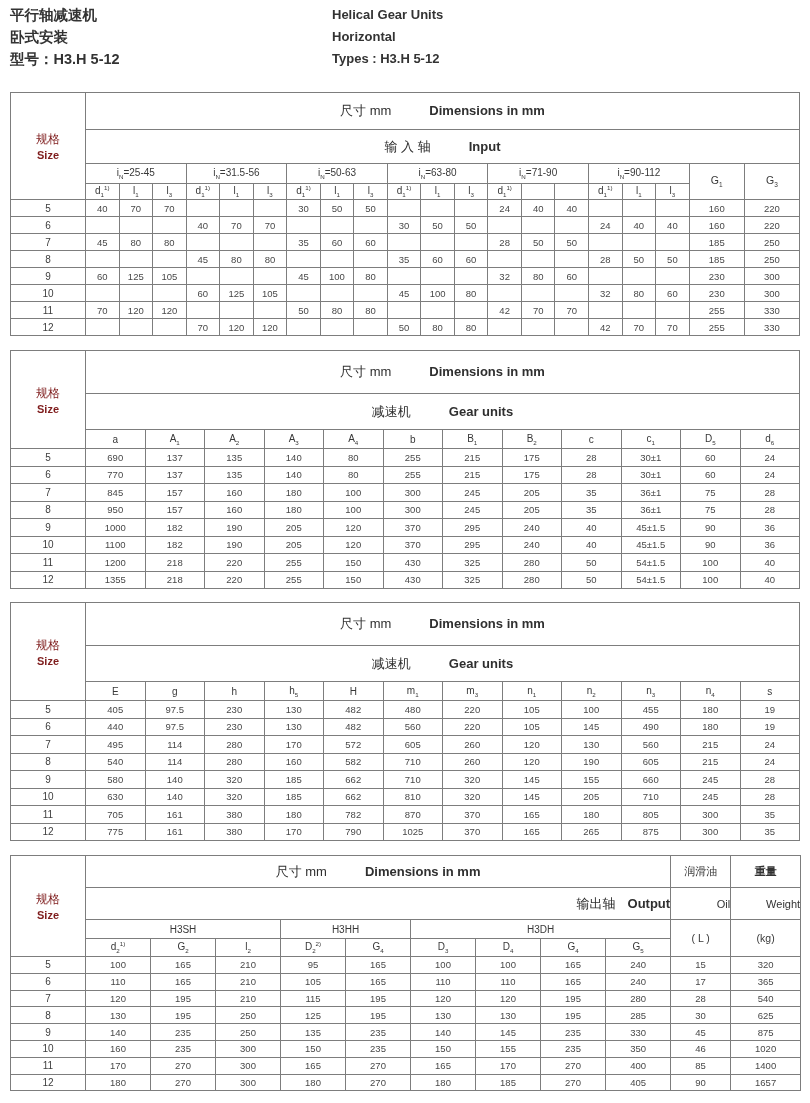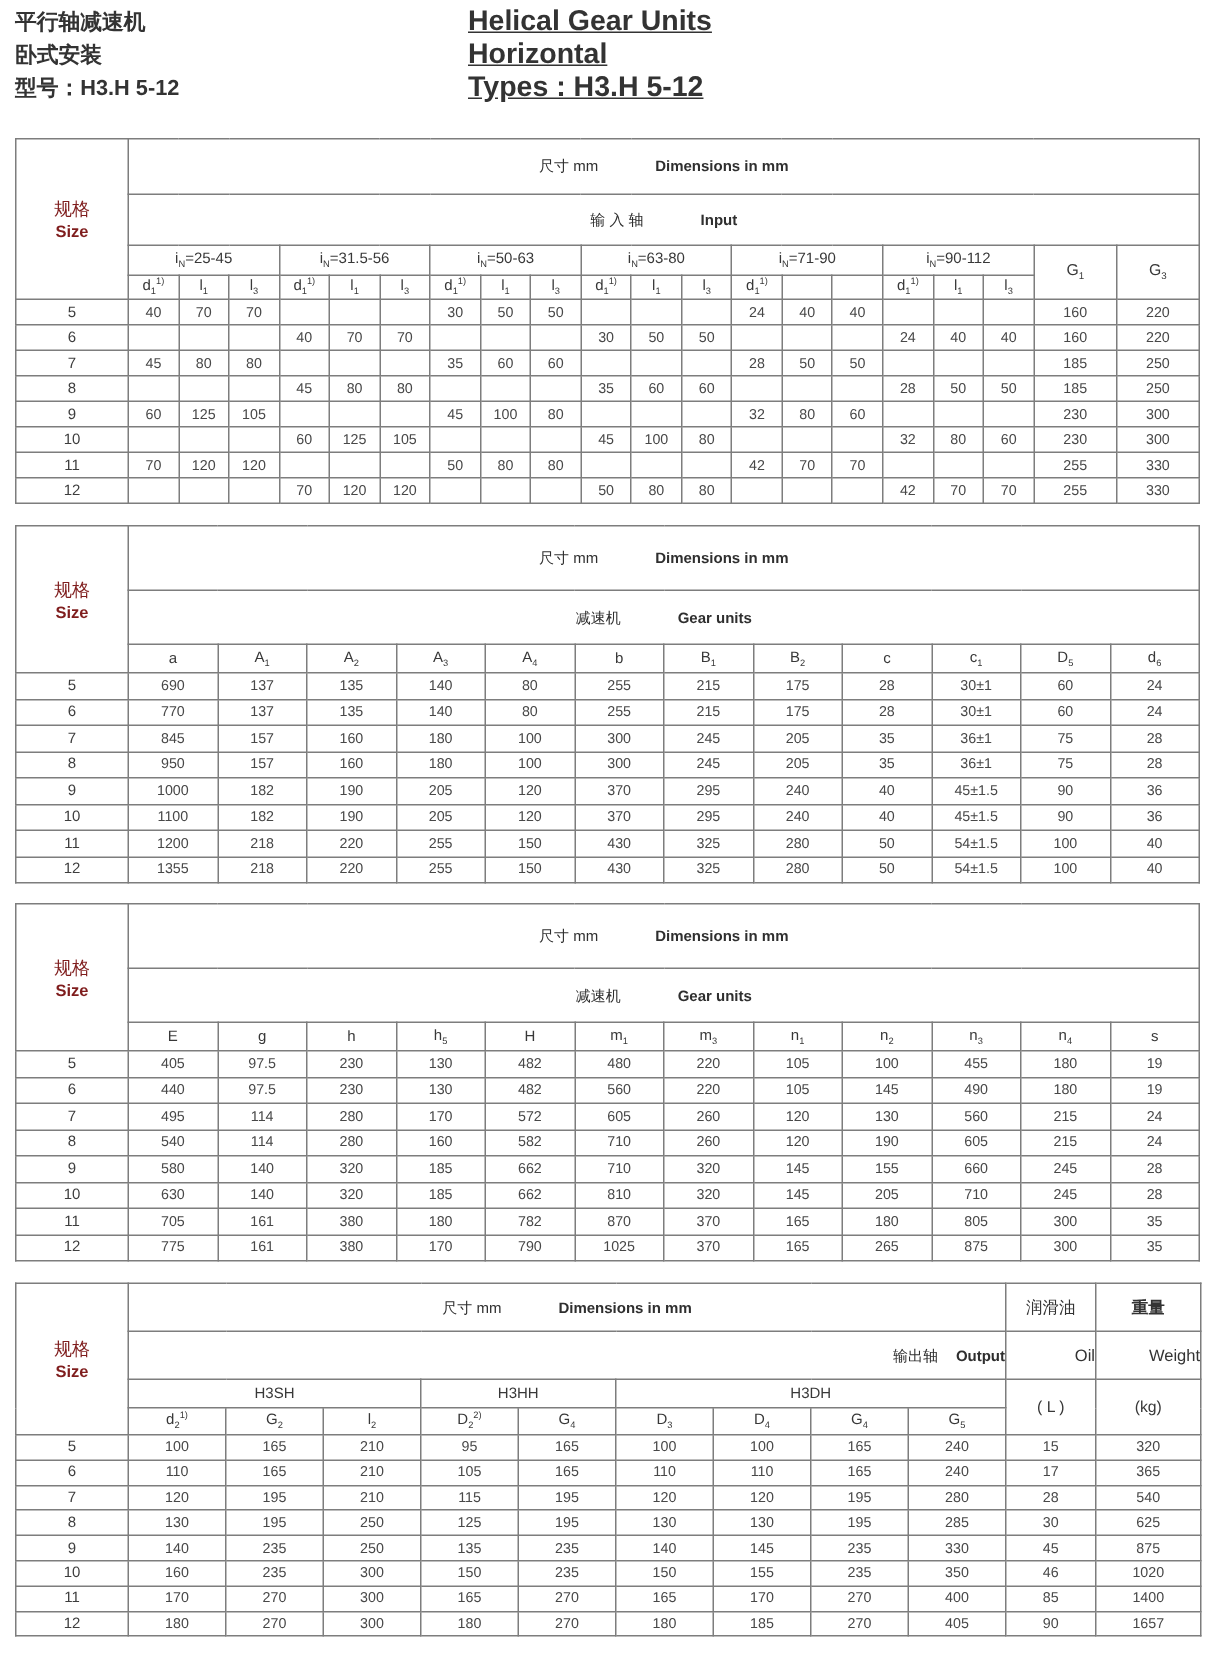--- a/index.html
+++ b/index.html
@@ -1,31 +1,31 @@
 <!DOCTYPE html>
 <html><head>
 <meta charset="utf-8">
 <style>
   html,body{margin:0;padding:0;background:#fff;}
   .page{position:relative;width:810px;height:1103px;background:#fff;overflow:hidden;
         font-family:"Liberation Sans","DejaVu Sans",sans-serif;color:#333;}
   
   .title-cn{position:absolute;left:10px;top:4px;font-weight:bold;font-size:14.5px;line-height:22px;}
-  .title-en{position:absolute;left:312px;top:4px;font-weight:bold;font-size:19px;line-height:22px;text-decoration:underline;}
+  .title-en{position:absolute;left:332px;top:4px;font-weight:bold;font-size:13px;line-height:22px;}
   
   table.t{position:absolute;left:10px;width:790px;border-collapse:collapse;table-layout:fixed;background:#fff;}
   table.t{border:1.5px solid #4d4d4d;}
   .t th,.t td{border:1px solid #7d7d7d;padding:0;margin:0;text-align:center;vertical-align:middle;
               font-weight:normal;overflow:hidden;white-space:nowrap;}
   .t td{font-size:9.5px;color:#484848;}
   .t td.rsize{font-size:10px;color:#3d3d3d;}
   
   th.size-cell{font-size:12px;color:#7f1d1d;}
   th.size-cell .size-en{font-weight:bold;font-size:11px;margin-top:1px;}
-  th.dims,th.sect{font-size:10px;color:#2f2f2f;}
+  th.dims,th.sect{font-size:13px;color:#2f2f2f;}
   .bold{font-weight:bold;}
   .hgap{display:inline-block;width:38px;}
   .sgap{display:inline-block;width:12px;}
   th.grp,th.sub,th.colh,th.gcol,th.unit{font-size:10px;color:#383838;}
   th.gcol{font-size:10.5px;}
   th.unit{font-size:10.5px;}
   th.oilw{font-size:11px;}
   th.oilw.cnb{font-weight:bold;}
   sub{font-size:.62em;}
   sup{font-size:.62em;}

